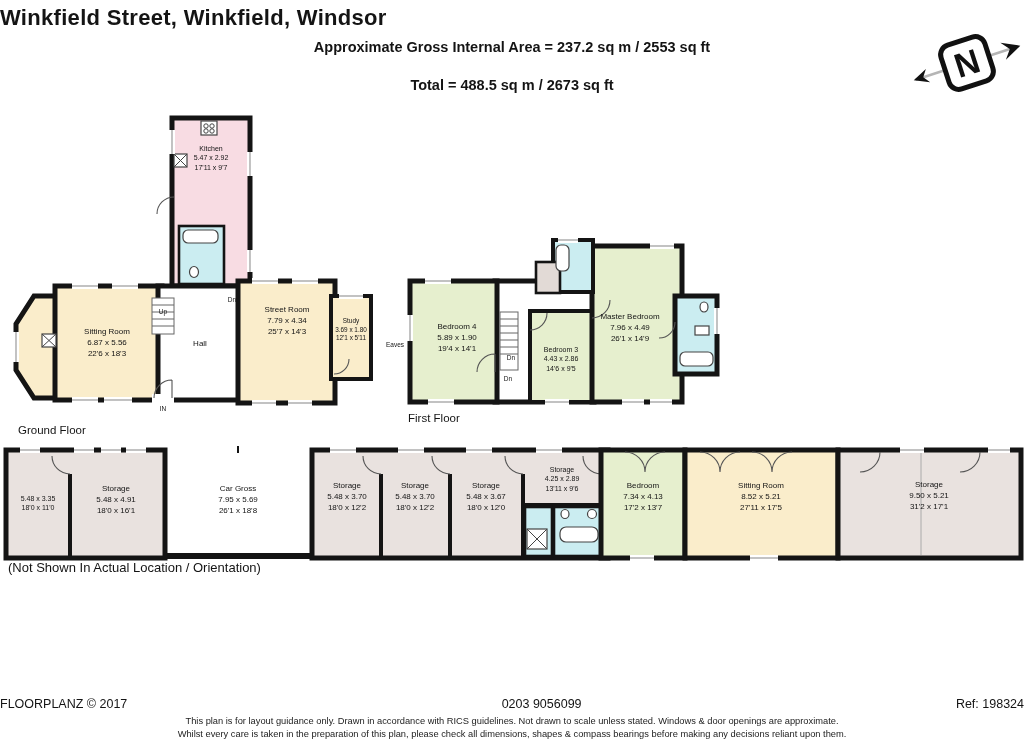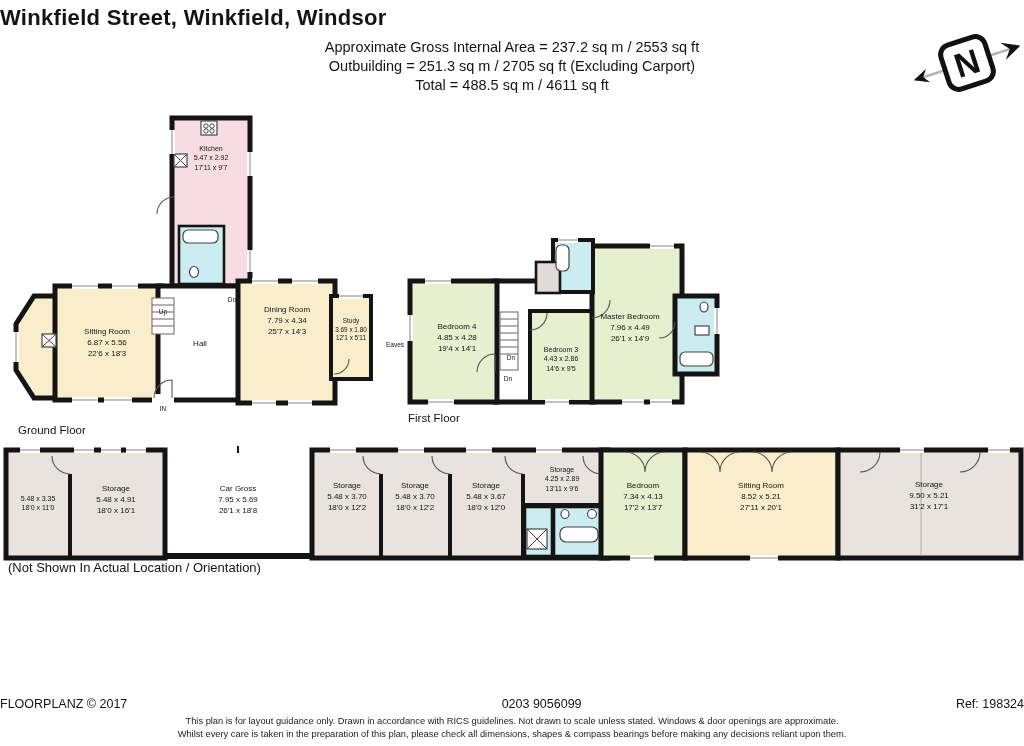--- a/index.html
+++ b/index.html
@@ -22,21 +22,21 @@
   .icon-line{stroke:#444;stroke-width:1;fill:none;}
   .stair{stroke:#666;stroke-width:1;fill:none;}
   .thin-div{stroke:#aaa;stroke-width:1;}
   .compass-line{stroke:#b5b5b5;stroke-width:2.5;}
   .compass-box{fill:#ffffff;stroke:#111;stroke-width:5;}
   .compass-n{font-size:34px;font-weight:bold;fill:#111;}
 
   
   .hdr-title{position:absolute;top:5px;left:0;width:100%;text-align:left;
              font-size:22px;font-weight:700;letter-spacing:.3px;z-index:2;}
-  .hdr-line{position:absolute;left:0;width:100%;text-align:center;font-size:14.5px;z-index:2;}
+  .hdr-line{position:absolute;left:0;width:100%;text-align:center;font-size:14.5px;z-index:2;font-weight:bold;}
   .rlabel{position:absolute;transform:translate(-50%,-50%);text-align:center;
           font-size:8px;line-height:1.35;white-space:nowrap;z-index:2;}
   .rlabel span{display:block;}
   .rlabel.sm{font-size:7px;}
   .rlabel.xs{font-size:6.4px;}
   .marker{position:absolute;transform:translate(-50%,-50%);font-size:6.5px;z-index:2;}
   .floor-label{position:absolute;font-size:11.5px;z-index:2;}
   .note-label{position:absolute;font-size:13px;z-index:2;}
   .footer-line1{position:absolute;top:697px;left:0;width:100%;display:flex;
                 justify-content:space-between;gap:8px;font-size:12.5px;z-index:2;}
@@ -219,54 +219,53 @@
       <line x1="-54" y1="0" x2="54" y2="0" class="compass-line"></line>
       <rect x="-23" y="-23" width="46" height="46" rx="10" class="compass-box"></rect>
       <text x="0" y="12" text-anchor="middle" class="compass-n">N</text>
       <polygon points="56,0 38,-9 45,0 38,9" fill="#111"></polygon>
       <polygon points="-56,0 -41,-7 -46,0 -41,7" fill="#111"></polygon>
     </g>
   </svg>
 
   <div class="hdr-title">Winkfield Street, Winkfield, Windsor</div>
   <div class="hdr-line" style="top:39px">Approximate Gross Internal Area = 237.2 sq m / 2553 sq ft</div>
-  <div class="hdr-line" style="top:58px">Outbuilding = 251.3 sq m / 2705 sq ft (Excluding Carport)</div>
-  <div class="hdr-line" style="top:77px">Total = 488.5 sq m / 4611 sq ft</div>
+  <div class="hdr-line" style="top:77px">Total = 488.5 sq m / 2673 sq ft</div>
 
   <div class="rlabel sm" style="left:211px;top:158px">
     <span>Kitchen</span>
     <span>5.47 x 2.92</span>
     <span>17'11 x 9'7</span>
   </div>
   <div class="rlabel" style="left:107px;top:343px">
     <span>Sitting Room</span>
     <span>6.87 x 5.56</span>
     <span>22'6 x 18'3</span>
   </div>
   <div class="rlabel" style="left:200px;top:344px">
     <span>Hall</span>
   </div>
   <div class="rlabel" style="left:287px;top:321px">
-    <span>Dining Room</span>
+    <span>Street Room</span>
     <span>7.79 x 4.34</span>
     <span>25'7 x 14'3</span>
   </div>
   <div class="rlabel xs" style="left:351px;top:330px">
     <span>Study</span>
     <span>3.69 x 1.80</span>
     <span>12'1 x 5'11</span>
   </div>
   <div class="marker" style="left:163px;top:311px">Up</div>
   <div class="marker" style="left:163px;top:408px">IN</div>
   <div class="marker" style="left:232px;top:299px">Dn</div>
   <div class="floor-label" style="left:18px;top:424px">Ground Floor</div>
 
   <div class="rlabel" style="left:457px;top:338px">
     <span>Bedroom 4</span>
-    <span>4.85 x 4.28</span>
+    <span>5.89 x 1.90</span>
     <span>19'4 x 14'1</span>
   </div>
   <div class="rlabel sm" style="left:561px;top:359px">
     <span>Bedroom 3</span>
     <span>4.43 x 2.86</span>
     <span>14'6 x 9'5</span>
   </div>
   <div class="rlabel" style="left:630px;top:328px">
     <span>Master Bedroom</span>
     <span>7.96 x 4.49</span>
@@ -312,21 +311,21 @@
     <span>13'11 x 9'6</span>
   </div>
   <div class="rlabel" style="left:643px;top:497px">
     <span>Bedroom</span>
     <span>7.34 x 4.13</span>
     <span>17'2 x 13'7</span>
   </div>
   <div class="rlabel" style="left:761px;top:497px">
     <span>Sitting Room</span>
     <span>8.52 x 5.21</span>
-    <span>27'11 x 20'1</span>
+    <span>27'11 x 17'5</span>
   </div>
   <div class="rlabel" style="left:929px;top:496px">
     <span>Storage</span>
     <span>9.50 x 5.21</span>
     <span>31'2 x 17'1</span>
   </div>
   <div class="note-label" style="left:8px;top:560px">(Not Shown In Actual Location / Orientation)</div>
 
   <div class="footer-line1">
     <span>FLOORPLANZ © 2017</span>

